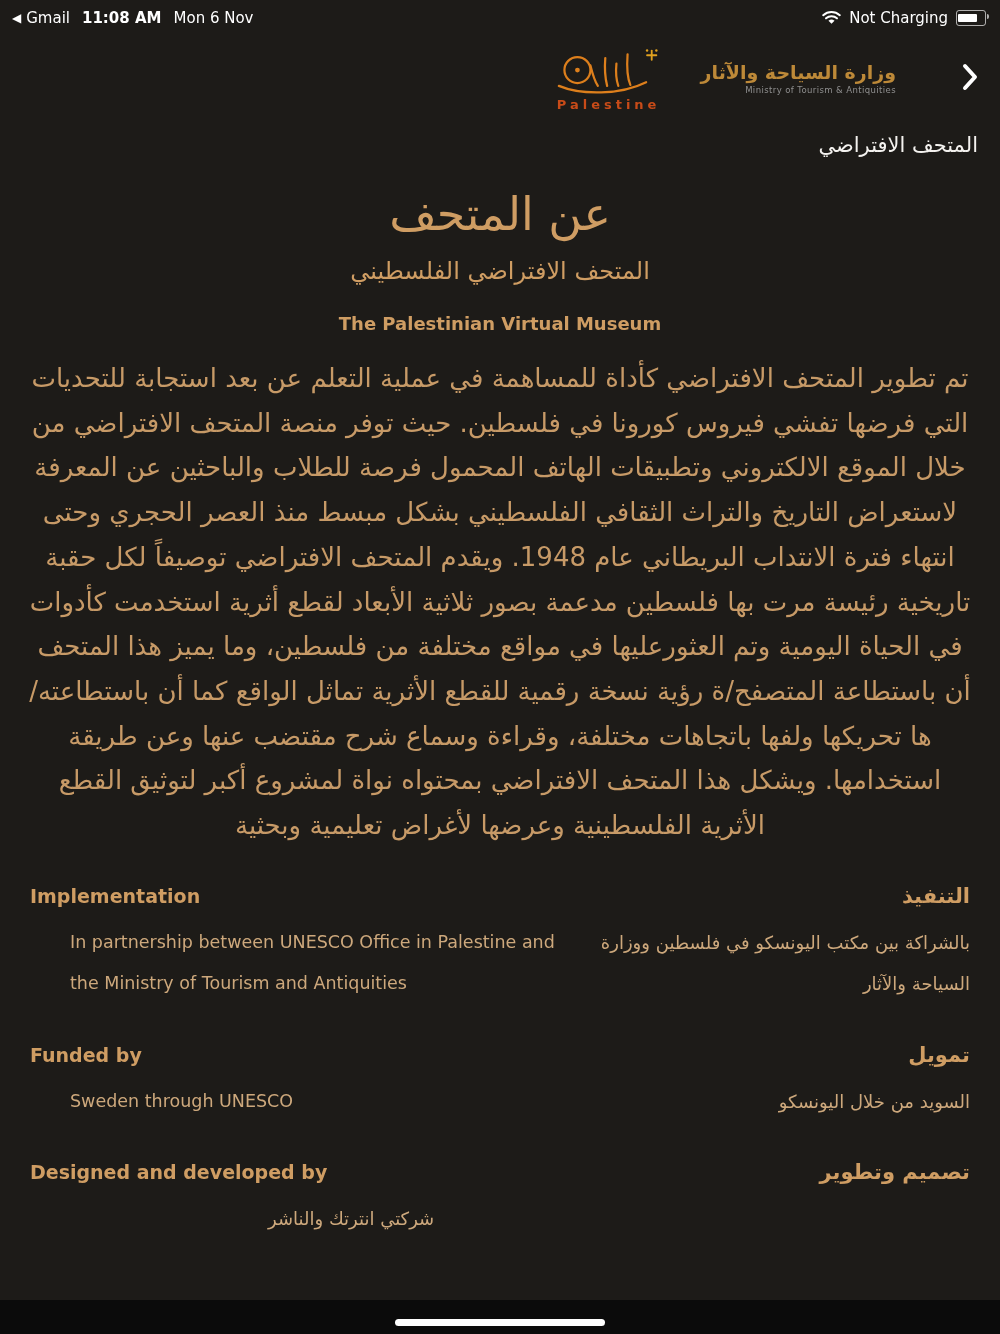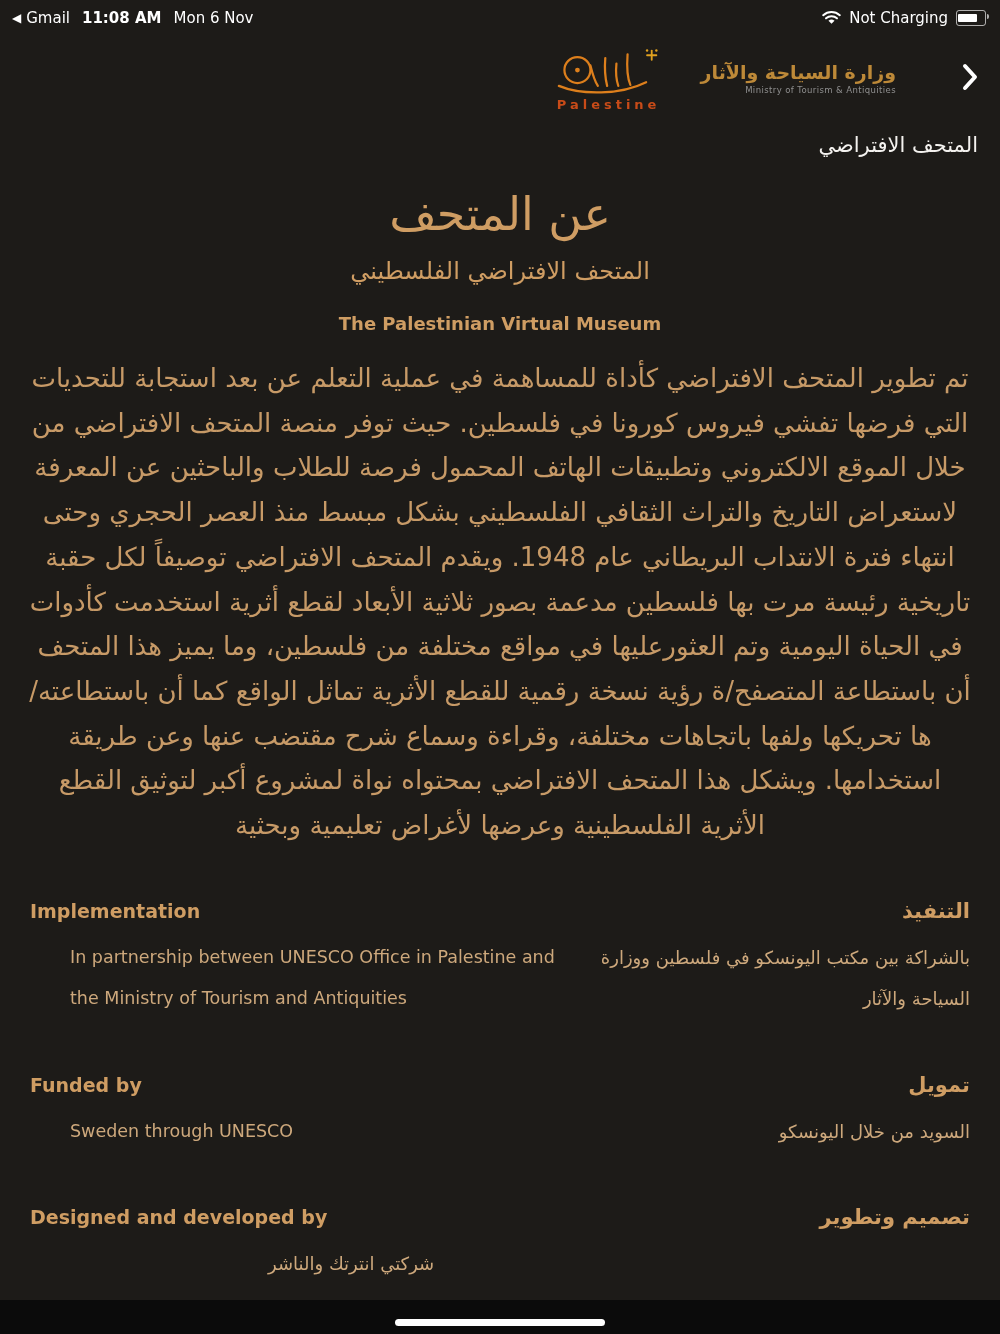--- a/index.html
+++ b/index.html
@@ -46,21 +46,21 @@
   .about-subtitle-en{margin-top:28px;text-align:center;font-size:18px;font-weight:bold;color:#cf9d63;}
   .about-body{
     width:942px;margin:22px auto 0;direction:rtl;text-align:center;
     font-size:26px;line-height:1.72;color:#c79a67;
   }
   
   .sections{margin:36px 30px 0 30px;}
   .sec-heading{display:flex;justify-content:space-between;align-items:baseline;margin-top:38px;}
   .sec-heading.first{margin-top:0;}
   .sec-heading .h-en{font-size:19px;font-weight:bold;color:#cf9d63;}
-  .sec-heading .h-ar{font-size:21px;font-weight:bold;color:#cf9d63;direction:rtl;margin-top:15px;}
+  .sec-heading .h-ar{font-size:21px;font-weight:bold;color:#cf9d63;direction:rtl;}
   .sec-body{display:flex;justify-content:space-between;align-items:flex-start;margin-top:14px;}
   .sec-body .b-en{width:54%;font-size:17.5px;line-height:2.35;color:#cda87c;margin-left:40px;}
   .sec-body .b-ar{width:43%;font-size:18px;line-height:2.3;color:#cda87c;direction:rtl;text-align:right;}
   
   .logos-row{display:flex;align-items:stretch;margin:72px 0 0 30px;height:116px;}
   .unesco-logo{display:flex;width:535px;background:#7dd3fc;padding-left:11px;}
   .unesco-blue{width:152px;background:#2a66b0;display:flex;align-items:center;justify-content:center;}
   .unesco-wordmark{flex:1;display:flex;align-items:center;justify-content:center;
     color:#2a66b0;font-size:70px;font-weight:bold;letter-spacing:1px;line-height:1;padding-bottom:6px;}
   .sweden-flag{position:relative;width:166px;background:#0d6aa5;overflow:hidden;}

